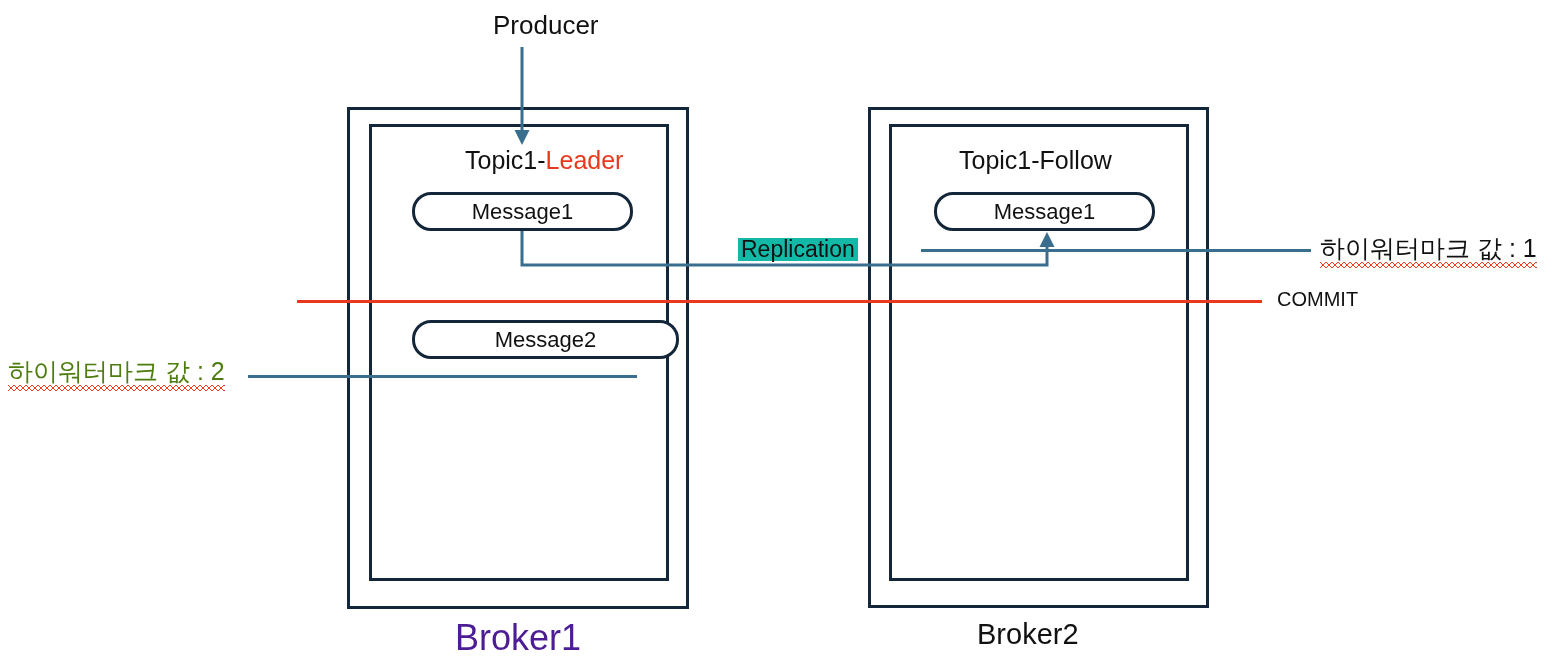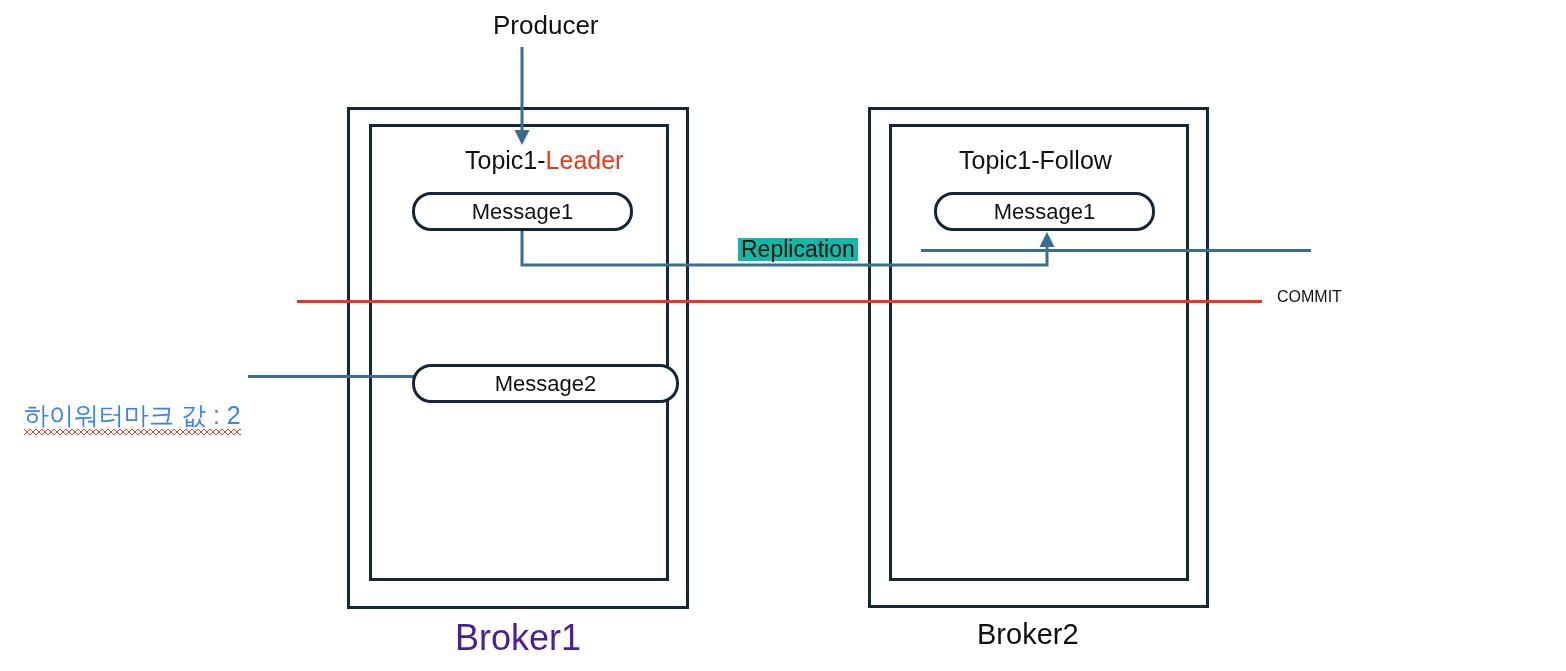--- a/index.html
+++ b/index.html
@@ -58,50 +58,49 @@
     border-radius: 19px;
     background: #ffffff;
     display: flex;
     align-items: center;
     justify-content: center;
     font-size: 22px;
     color: #111111;
     box-sizing: border-box;
   }
   .msg1-leader  { left: 412px;  top: 192px; width: 221px; height: 39px; }
-  .msg2-leader  { left: 412px;  top: 320px; width: 267px; height: 39px; margin-top: 44px; }
+  .msg2-leader  { left: 412px;  top: 320px; width: 267px; height: 39px; }
   .msg1-follow  { left: 934px;  top: 192px; width: 221px; height: 39px; }
 
   .lbl-replication {
     left: 738px;
     top: 238px;
     font-size: 23px;
     color: #111111;
     background: #14b8a6;
     padding: 0 3px;
     z-index: 5;
   }
   .lbl-commit {
     left: 1277px;
     top: 289px;
-    font-size: 16px;
+    font-size: 20px;
     color: #111111;
   }
   .lbl-hw-right {
     left: 1320px;
     top: 236px;
     font-size: 25px;
     color: #111111;
   }
   .lbl-hw-left {
-    left: 24px;
+    left: 8px;
     top: 359px;
     font-size: 25px;
-    color: #3b82f6;
-    margin-top: 44px;
+    color: #4d7c0f;
   }
   .squiggle {
     position: relative;
     display: inline-block;
   }
   .squiggle::after {
     content: "";
     position: absolute;
     left: 0;
     right: 0;
@@ -166,20 +165,21 @@
   <div class="msgbox msg1-leader">Message1</div>
 
   <div class="msgbox msg2-leader">Message2</div>
 
   <div class="msgbox msg1-follow">Message1</div>
 
   <div class="lbl lbl-replication">Replication</div>
 
   <div class="lbl lbl-commit">COMMIT</div>
 
+  <div class="lbl lbl-hw-right"><span class="squiggle">하이워터마크 값 : 1</span></div>
 
   <div class="lbl lbl-hw-left"><span class="squiggle">하이워터마크 값 : 2</span></div>
 
   <div class="lbl lbl-broker1">Broker1</div>
 
   <div class="lbl lbl-broker2">Broker2</div>
 
 </div>
 
 </body></html>

